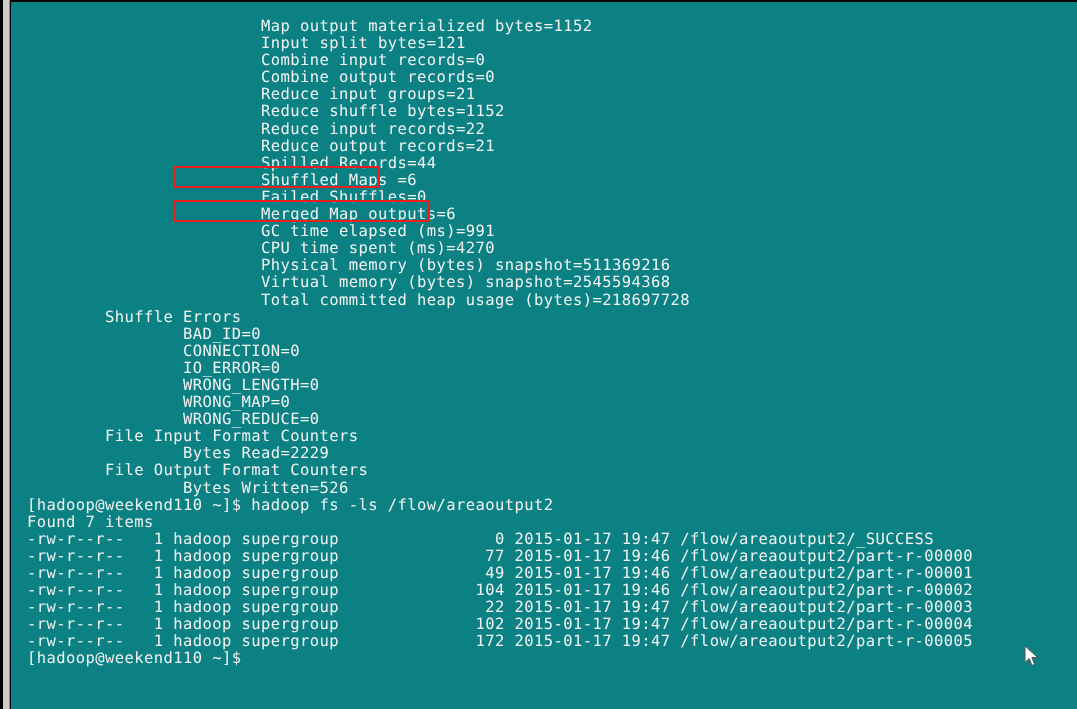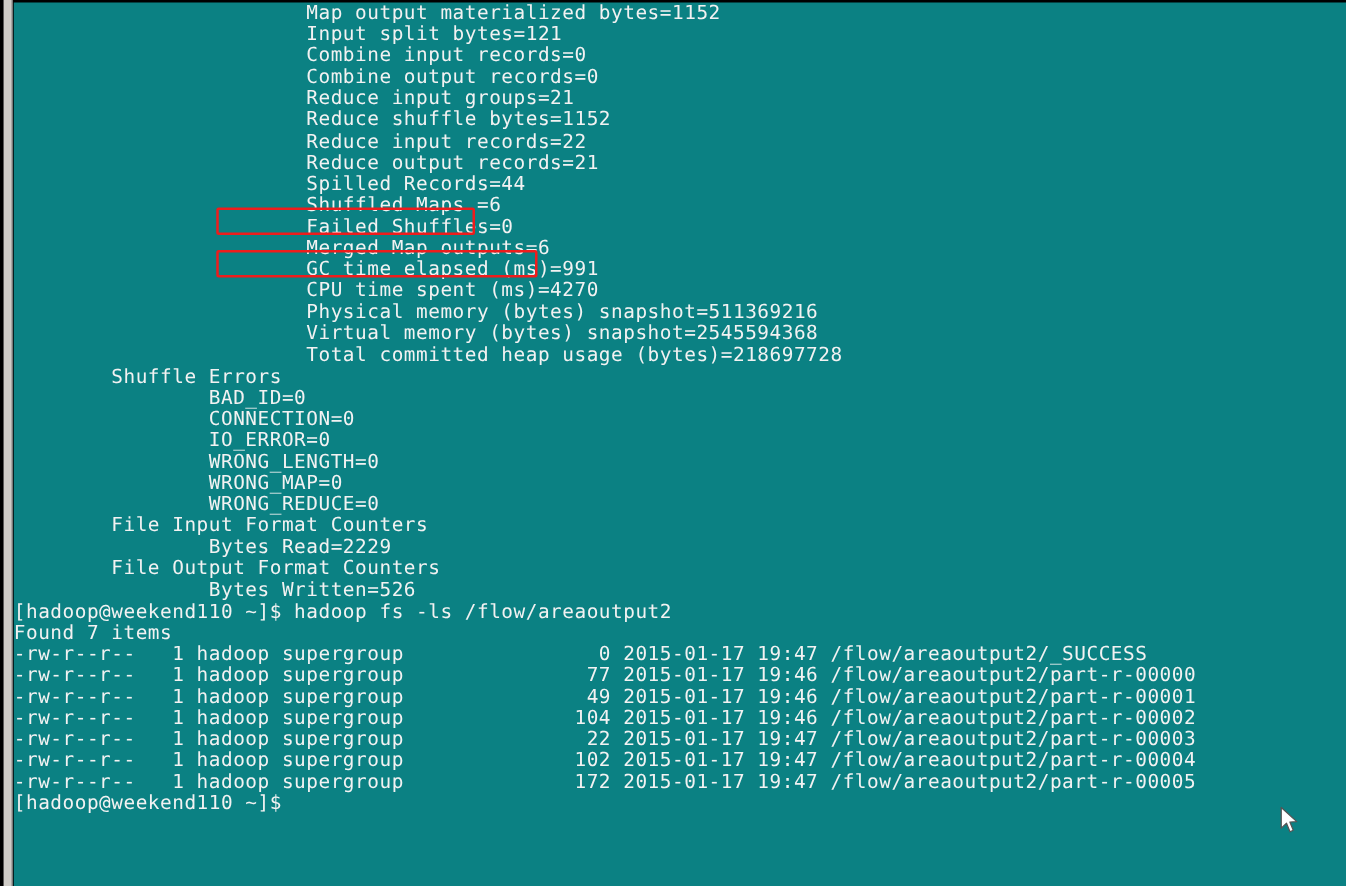--- a/index.html
+++ b/index.html
@@ -54,21 +54,21 @@
     width: 1066px;
     height: 707px;
     background: #0b8183;
     overflow: hidden;
   }
 
   #terminal-text {
     position: absolute;
     left: 0;
     top: 0;
-    margin: 0;
+    margin: 16px;
     padding: 0;
     color: #f2f2f2;
     font-family: "DejaVu Sans Mono", "Liberation Mono", monospace;
     font-size: 15.5px;
     line-height: 17.1px;
     letter-spacing: 0.42px;
     white-space: pre;
     text-rendering: geometricPrecision;
   }
 

